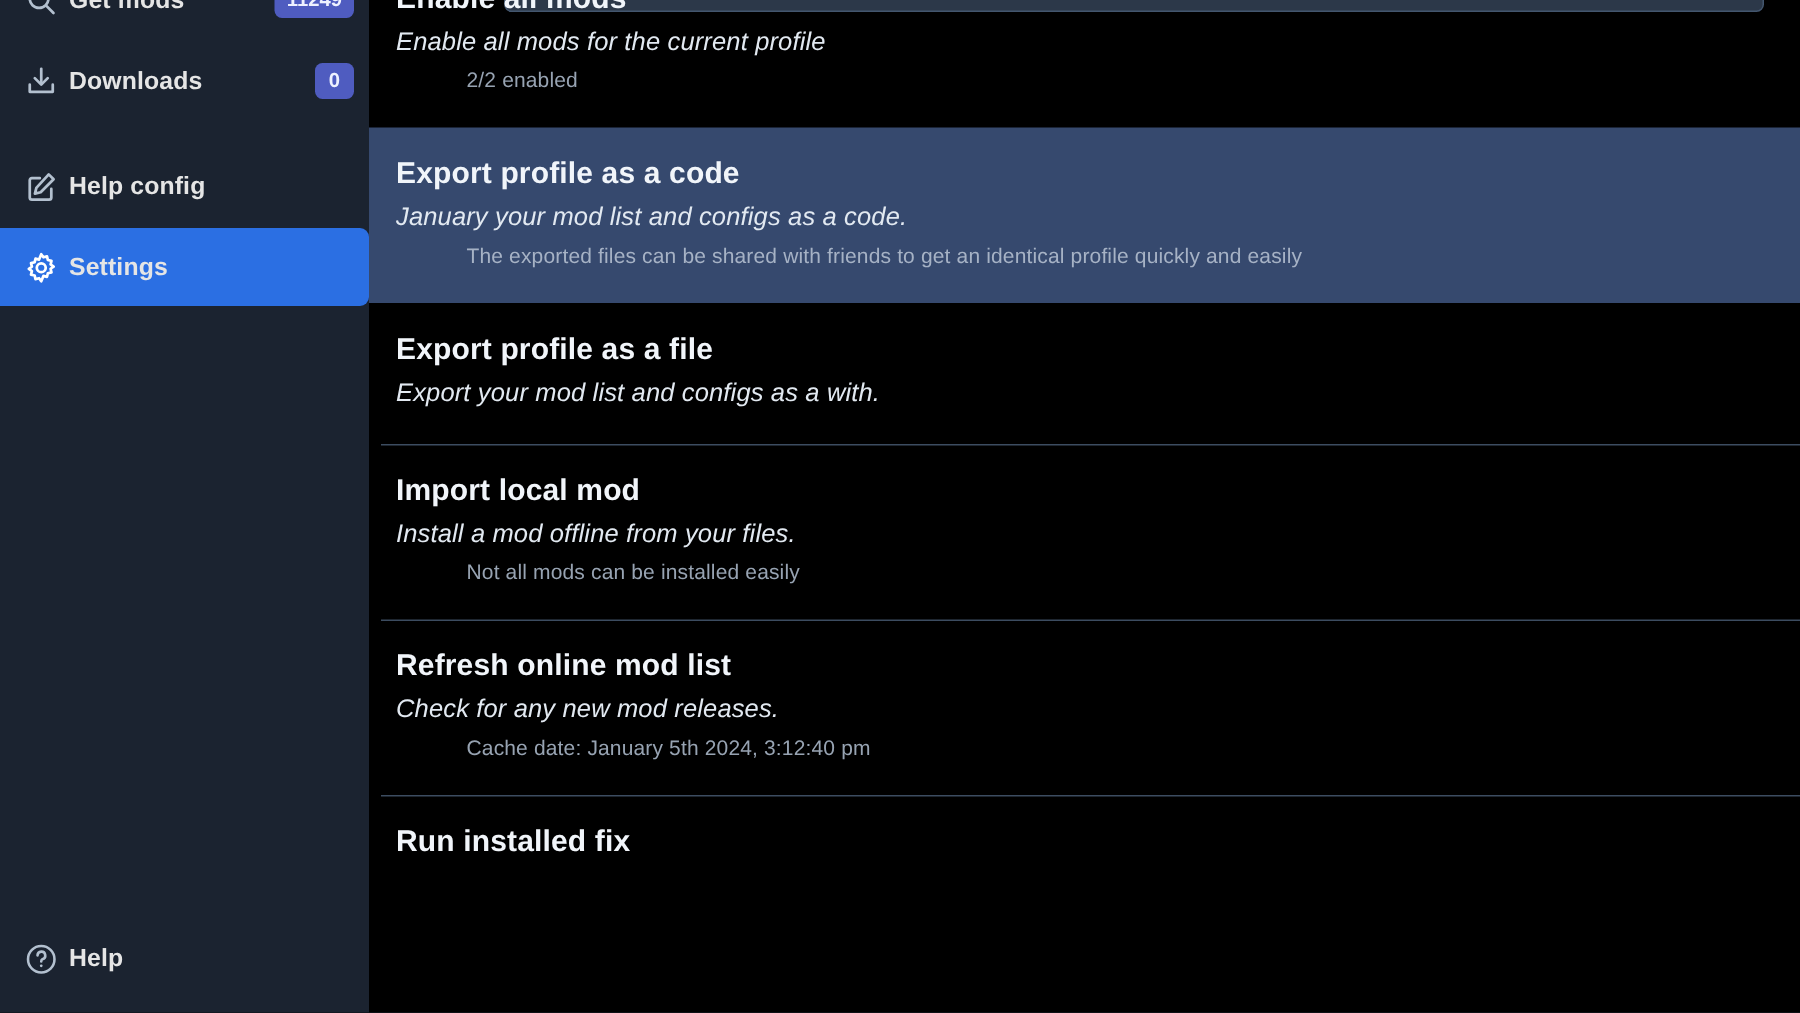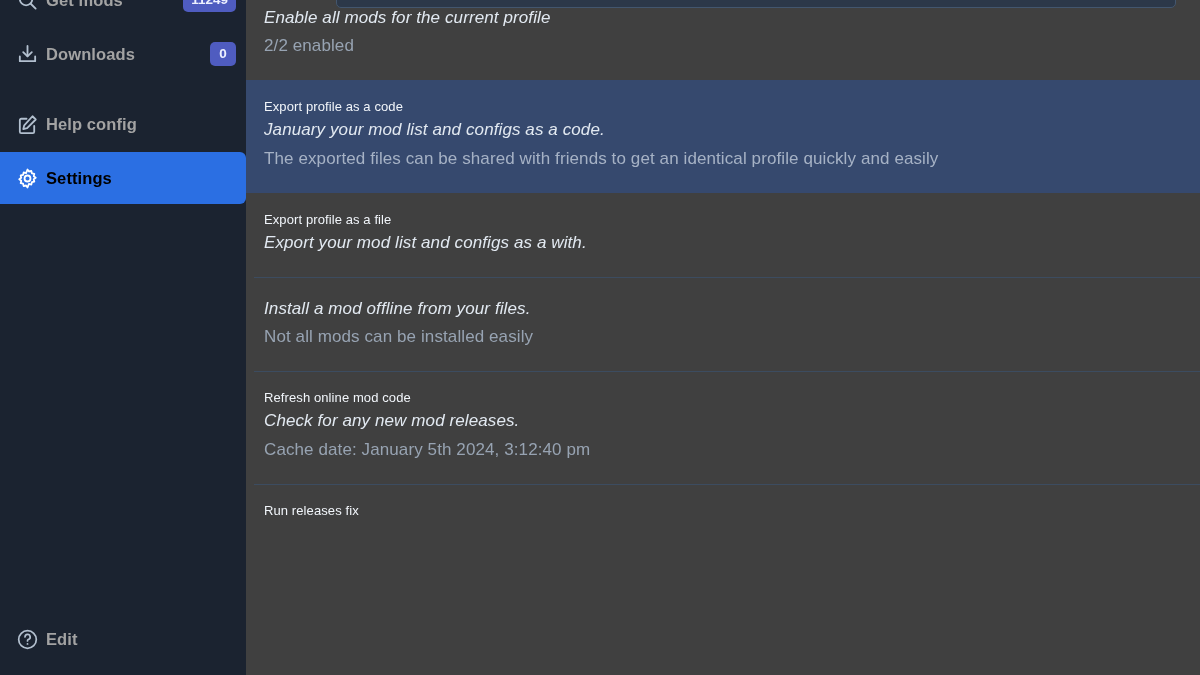--- a/index.html
+++ b/index.html
@@ -63,25 +63,25 @@
     display: flex;
     align-items: center;
     justify-content: center;
     color: #b3c0cf;
   }
   .nav-item.active .nav-icon { color: #ffffff; }
 
   .nav-label {
     font-size: 16.5px;
     font-weight: 700;
-    color: #a3a3a3;
+    color: #e5e5e5;
     letter-spacing: .1px;
     white-space: nowrap;
   }
-  .nav-item.active .nav-label { color: #000000; }
+  .nav-item.active .nav-label { color: #e5e5e5; }
 
   .nav-badge {
     margin-left: auto;
     background: #4f5cc0;
     color: #eef1ff;
     font-size: 13.5px;
     font-weight: 700;
     border-radius: 5px;
     padding: 5px 8px;
     min-width: 26px;
@@ -99,21 +99,21 @@
     width: 246px;
     padding-bottom: 4px;
   }
   .nav-bottom .nav-item { margin-bottom: 6px; }
 
   
   #main {
     flex: 1 1 auto;
     height: 675px;
     position: relative;
-    background: #404040;
+    background: #000000;
     overflow: hidden;
   }
 
   
   #search-wrap {
     position: absolute;
     top: -22px;
     left: 90px;
     right: 24px;
     height: 30px;
@@ -152,38 +152,39 @@
     height: 1px;
     background: #3c4c60;
   }
   .setting-row.highlight {
     background: #36496e;
   }
   .setting-row.highlight::before { background: transparent; }
   .setting-row.highlight + .setting-row::before { background: transparent; }
 
   .setting-title {
-    font-size: 13px;
-    font-weight: 400;
+    font-size: 20px;
+    font-weight: 700;
     color: #f1f5fa;
     line-height: 1.38;
     letter-spacing: .1px;
   }
   .setting-sub {
     font-size: 17px;
     font-style: italic;
     color: #e2e9f1;
     line-height: 1.66;
     letter-spacing: .1px;
   }
   .setting-note {
-    font-size: 17px;
+    font-size: 14px;
     color: #97a3b2;
     line-height: 1.66;
     letter-spacing: .1px;
+    margin-left: 47px;
   }
   .setting-row.highlight .setting-note { color: #a6b2c5; }
 
   
   .setting-row.clipped {
     padding-top: 0;
     margin-top: -20px;
   }
 </style>
 </head>
@@ -245,21 +246,21 @@
     <div class="nav-bottom">
 
       <div class="nav-item">
         <span class="nav-icon">
           <svg width="23" height="23" viewBox="0 0 24 24" fill="none" stroke="currentColor" stroke-width="1.8" stroke-linecap="round">
             <circle cx="12" cy="12" r="9.2"></circle>
             <path d="M9.4 9.3a2.7 2.7 0 1 1 3.4 2.7c-.7.3-.8.8-.8 1.5"></path>
             <circle cx="12" cy="16.6" r=".95" fill="currentColor" stroke="none"></circle>
           </svg>
         </span>
-        <span class="nav-label">Edit</span>
+        <span class="nav-label">Help</span>
       </div>
 
 
     </div>
   </nav>
 
   <main id="main">
 
     <div id="search-wrap">
       <input id="search-input" type="text" placeholder="" style="">
@@ -278,30 +279,31 @@
         <div class="setting-sub">January your mod list and configs as a code.</div>
         <div class="setting-note">The exported files can be shared with friends to get an identical profile quickly and easily</div>
       </div>
 
       <div class="setting-row">
         <div class="setting-title">Export profile as a file</div>
         <div class="setting-sub">Export your mod list and configs as a with.</div>
       </div>
 
       <div class="setting-row">
+        <div class="setting-title">Import local mod</div>
         <div class="setting-sub">Install a mod offline from your files.</div>
         <div class="setting-note">Not all mods can be installed easily</div>
       </div>
 
       <div class="setting-row">
-        <div class="setting-title">Refresh online mod code</div>
+        <div class="setting-title">Refresh online mod list</div>
         <div class="setting-sub">Check for any new mod releases.</div>
         <div class="setting-note">Cache date: January 5th 2024, 3:12:40 pm</div>
       </div>
 
       <div class="setting-row">
-        <div class="setting-title">Run releases fix</div>
+        <div class="setting-title">Run installed fix</div>
       </div>
 
     </div>
 
   </main>
 </div>
 
 </body></html>

